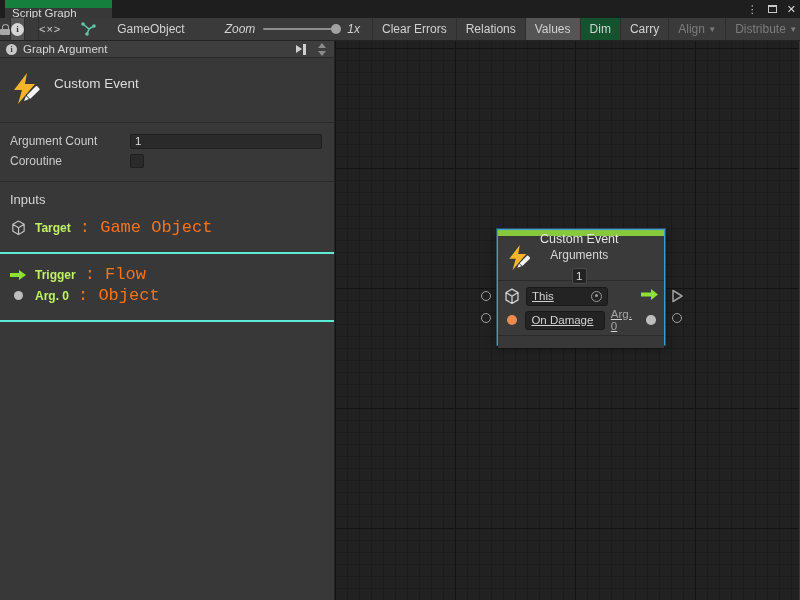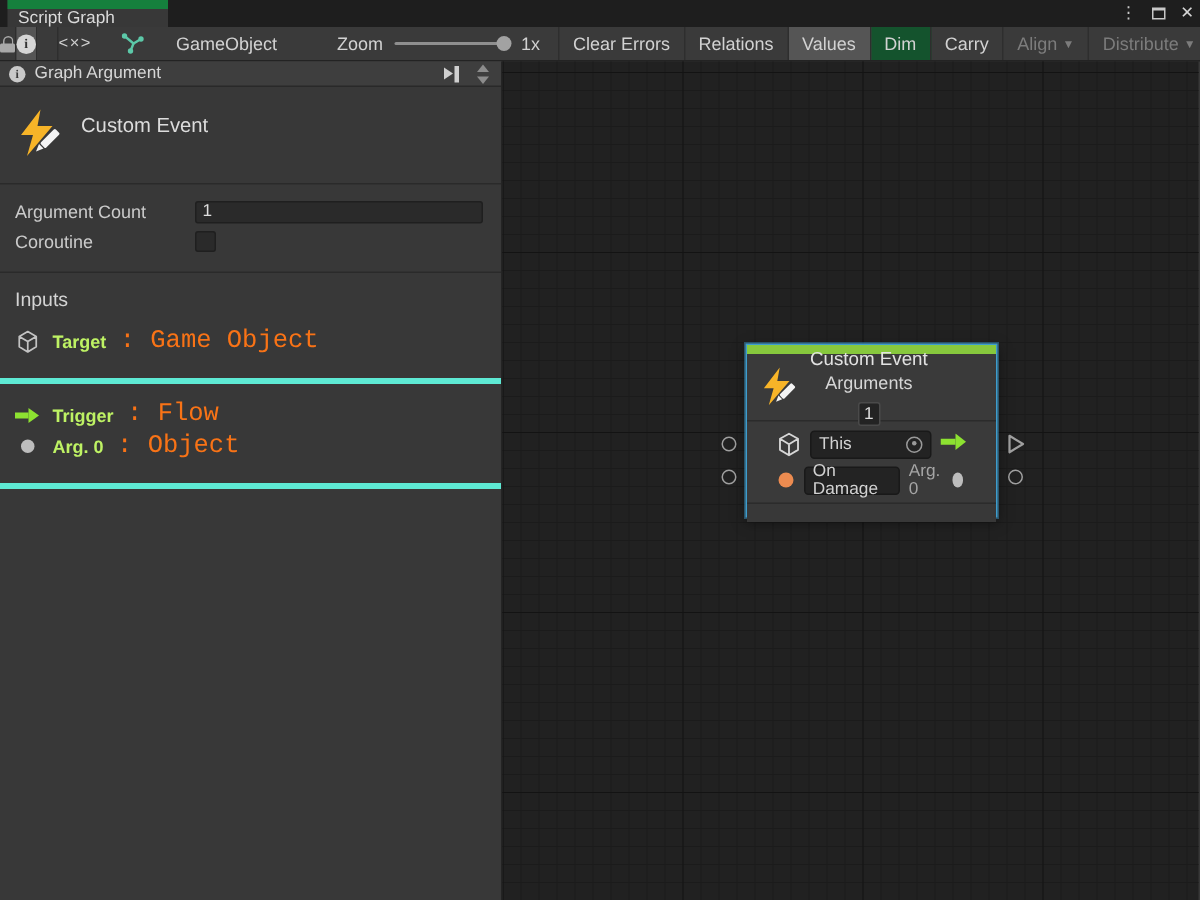--- a/index.html
+++ b/index.html
@@ -4,21 +4,21 @@
 <style>
   * { margin:0; padding:0; box-sizing:border-box; }
   html,body { width:800px; height:600px; overflow:hidden; }
   body { font-family:"Liberation Sans", sans-serif; background:#383838; color:#d2d2d2;
          -webkit-font-smoothing:antialiased; font-size:12px; }
   .window { position:relative; width:800px; height:600px; background:#383838; }
 
   
   .tabbar { position:absolute; left:0; top:0; width:800px; height:18px; background:#1e1e1e; }
   .tab { position:absolute; left:5px; top:0; width:107px; height:18px; background:#383838;
-         border-top:6px solid #15803d; color:#dadada; font-size:11.5px;
+         border-top:8px solid #15803d; color:#dadada; font-size:11.5px;
          display:flex; align-items:center; padding-left:7px; }
   .win-controls { position:absolute; right:4px; top:0; height:18px; display:flex; align-items:center; gap:10px; }
   .menu-dots { color:#c8c8c8; font-size:11px; line-height:1; }
   .maxi { width:9px; height:8px; border:1px solid #c8c8c8; border-top:2px solid #c8c8c8; }
   .close-x { color:#d5d5d5; font-size:11px; line-height:1; }
 
   
   .toolbar { position:absolute; left:0; top:18px; width:800px; height:23px; background:#3a3a3a;
              border-bottom:1px solid #232323; display:flex; align-items:stretch; }
   .tbtn { display:flex; align-items:center; justify-content:center; padding:0 9px;
@@ -31,21 +31,21 @@
   .spacer { flex:0 0 14px; border-right:1px solid #2e2e2e; }
   .lock { position:relative; width:10px; height:11px; }
   .lock .shackle { position:absolute; left:1.5px; top:0; width:7px; height:6px;
                    border:1.5px solid #a8a8a8; border-bottom:none; border-radius:4px 4px 0 0; }
   .lock .body { position:absolute; left:0; top:5px; width:10px; height:6px; background:#a8a8a8; border-radius:1px; }
   .info-circle { width:13px; height:13px; border-radius:50%; background:#d6d6d6; color:#333;
                  font-size:9px; font-weight:bold; display:flex; align-items:center; justify-content:center;
                  font-family:"Liberation Serif", serif; }
   .code-glyph { color:#cfcfcf; font-size:11px; letter-spacing:1px; }
   .go-group { display:flex; align-items:center; gap:21px; padding:0 14px 0 20px; }
-  .zoom-group { display:flex; align-items:center; gap:8px; padding:0 12px 0 26px; border-right:1px solid #2e2e2e; }
+  .zoom-group { display:flex; align-items:center; gap:8px; padding:0 12px 0 26px; border-right:1px solid #2e2e2e;font-style:italic; }
   .zoom-track { position:relative; width:76px; height:2px; background:#8f8f8f; border-radius:1px; }
   .zoom-handle { position:absolute; right:-2px; top:-4px; width:10px; height:10px; border-radius:50%; background:#a2a2a2; }
 
   
   .content { position:absolute; left:0; top:41px; width:800px; height:559px; display:flex; }
 
   
   .inspector { width:335px; height:559px; background:#383838; border-right:1px solid #242424; position:relative; }
   .insp-header { height:17px; background:#3e3e3e; border-bottom:1px solid #292929;
                  display:flex; align-items:center; padding:0 6px; gap:6px; }
@@ -63,21 +63,21 @@
   .unit-head { display:flex; align-items:flex-start; gap:12px; padding:14px 10px 16px 10px; border-bottom:1px solid #2a2a2a; }
   .unit-title { font-size:13.5px; color:#dcdcdc; padding-top:4px; }
 
   .fields { padding:8px 12px 10px 10px; border-bottom:1px solid #2a2a2a; }
   .frow { display:flex; align-items:center; height:20px; }
   .flabel { width:120px; font-size:12px; color:#cbcbcb; }
   .text-input { flex:1; height:15px; background:#2a2a2a; border:1px solid #1f1f1f; border-radius:2px;
                 color:#dedede; font-size:11.5px; padding:0 4px; font-family:"Liberation Sans", sans-serif; outline:none; }
   .checkbox { width:14px; height:14px; background:#2a2a2a; border:1px solid #1f1f1f; border-radius:2px; }
 
-  .section { padding:10px 10px 14px 10px; border-bottom:4px solid #5eead4; }
+  .section { padding:10px 10px 14px 10px; border-bottom:2px solid #5eead4; }
   .sec-title { font-size:13px; color:#d4d4d4; margin-bottom:10px; }
   .port-row { display:flex; align-items:center; gap:9px; height:21px; }
   .port-name { font-weight:bold; color:#bef264; font-size:12px; }
   .port-type { color:#f97316; font-size:17px;font-family:Liberation Mono, monospace; }
   .dot { width:9px; height:9px; border-radius:50%; }
   .dot.orange { background:#ec8b50; }
   .dot.grey { background:#bdbdbd; }
   .icon16 { width:16px; display:flex; justify-content:center; }
 
   
@@ -93,21 +93,21 @@
   
   .node { position:absolute; left:162px; top:188px; width:168px; height:116px;
           background:#3a3a3a; border:1px solid #3d9dce; box-shadow:0 0 0 1px rgba(61,157,206,.45), 0 3px 8px rgba(0,0,0,.5); }
   .node-colorbar { height:6px; background:#87c83d; }
   .node-header { height:45px; border-bottom:1px solid #2b2b2b; display:flex; align-items:center; gap:8px; padding:0 8px; }
   .nh-text { display:flex; flex-direction:column; gap:2px; }
   .nh-title { font-size:12.5px; color:#e2e2e2; }
   .nh-args { font-size:12px; color:#d6d6d6; display:flex; align-items:center; gap:6px;flex-direction:column; }
   .mini-field { min-width:15px; height:16px; background:#232323; border:1px solid #4a4a4a; border-radius:2px;
                 color:#dedede; font-size:11.5px; display:flex; align-items:center; justify-content:center; padding:0 3px; }
-  .node-rows { padding:3px 20px; }
+  .node-rows { padding:3px 6px;text-decoration:underline; }
   .node-row { height:24px; display:flex; align-items:center; gap:6px; }
   .node-field { width:82px; height:19px; background:#232323; border:1px solid #191919; border-radius:3px;
                 color:#d2d2d2; font-size:11.5px; display:flex; align-items:center; padding:0 5px; }
   .node-field.with-picker { justify-content:space-between; }
   .picker { width:11px; height:11px; border:1.5px solid #9a9a9a; border-radius:50%; position:relative; }
   .picker::after { content:""; position:absolute; left:2.5px; top:2.5px; width:3px; height:3px; border-radius:50%; background:#9a9a9a; }
   .arg-label { color:#a5a5a5; font-size:11.5px; margin-left:auto; }
   .flow-arrow-right { margin-left:auto; }
   .node-footer { height:13px; border-top:1px solid #2b2b2b; background:#383838; }
 

